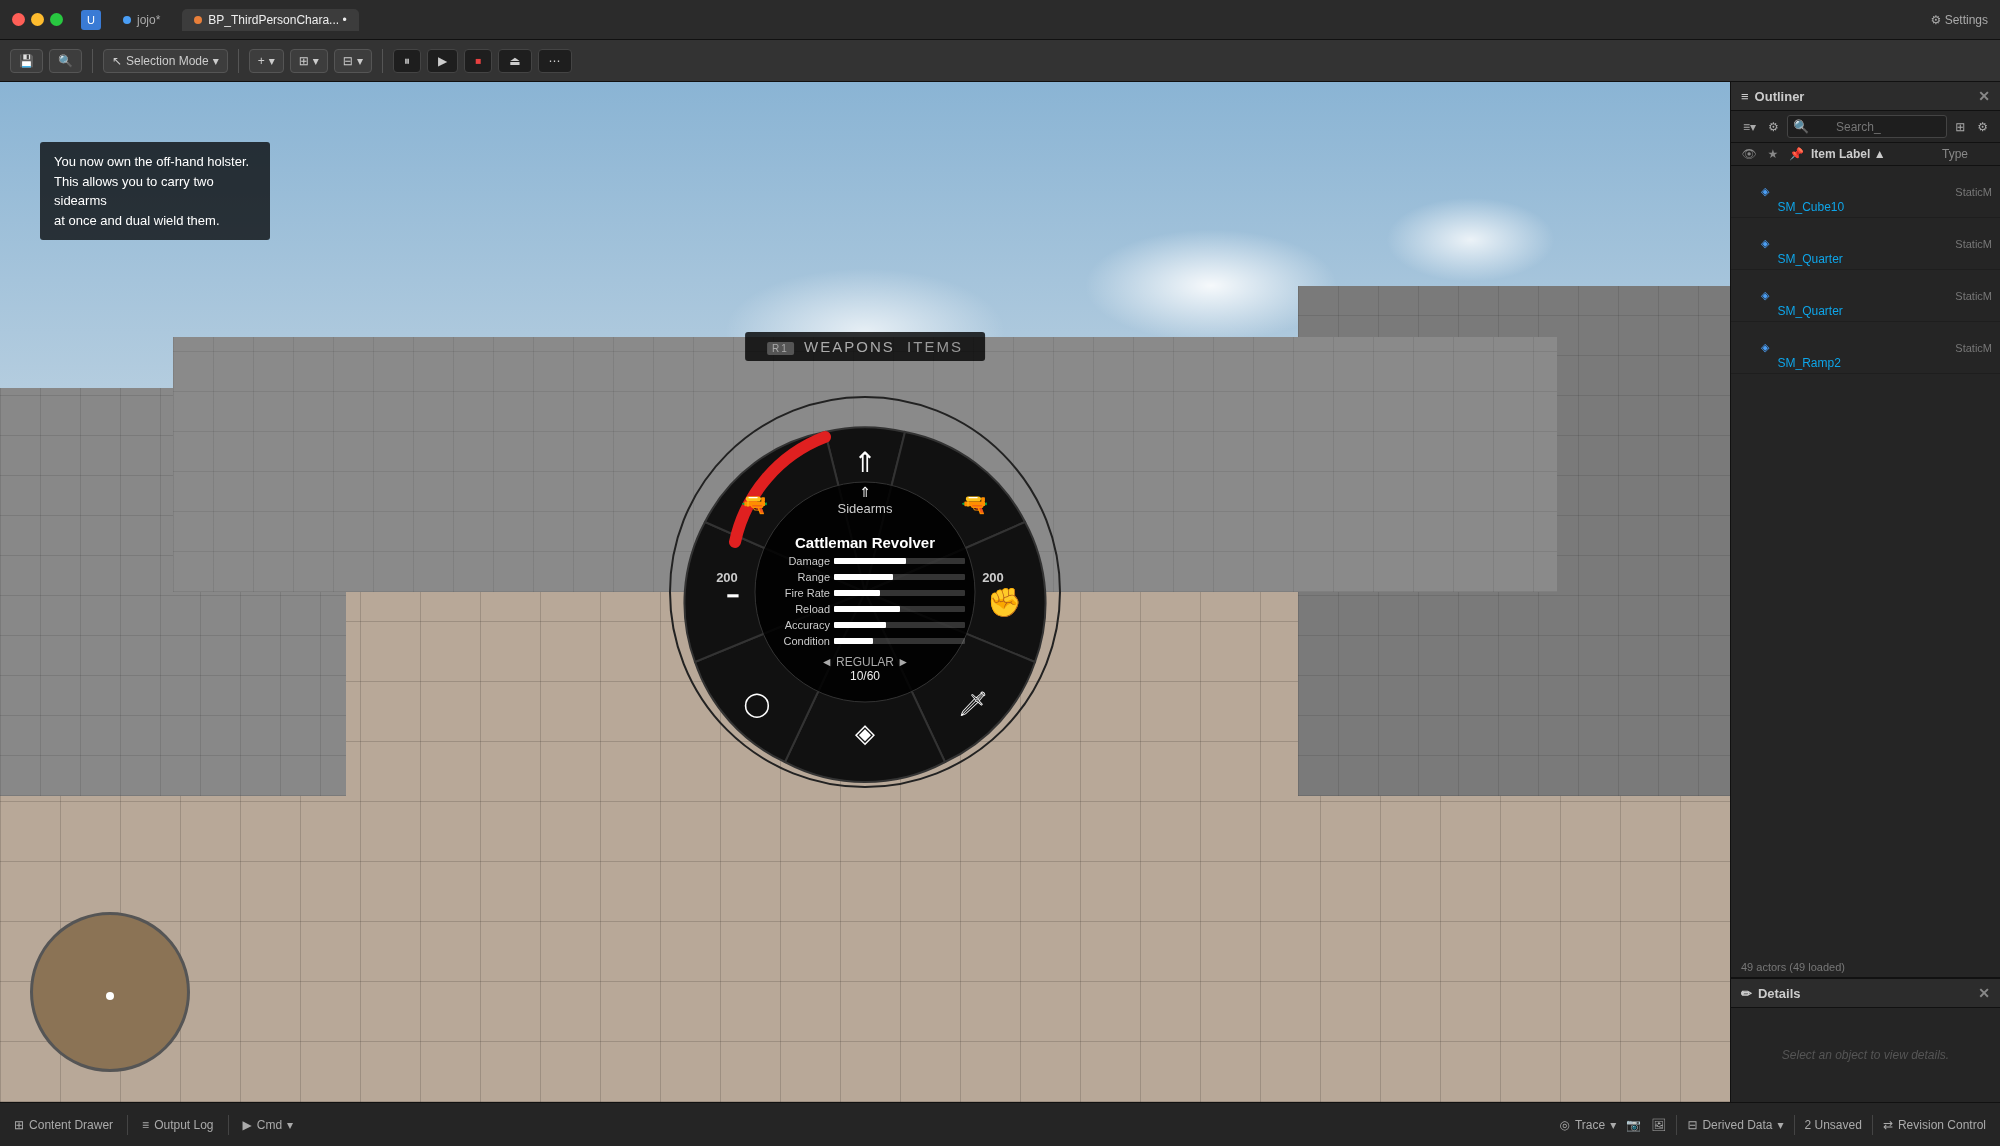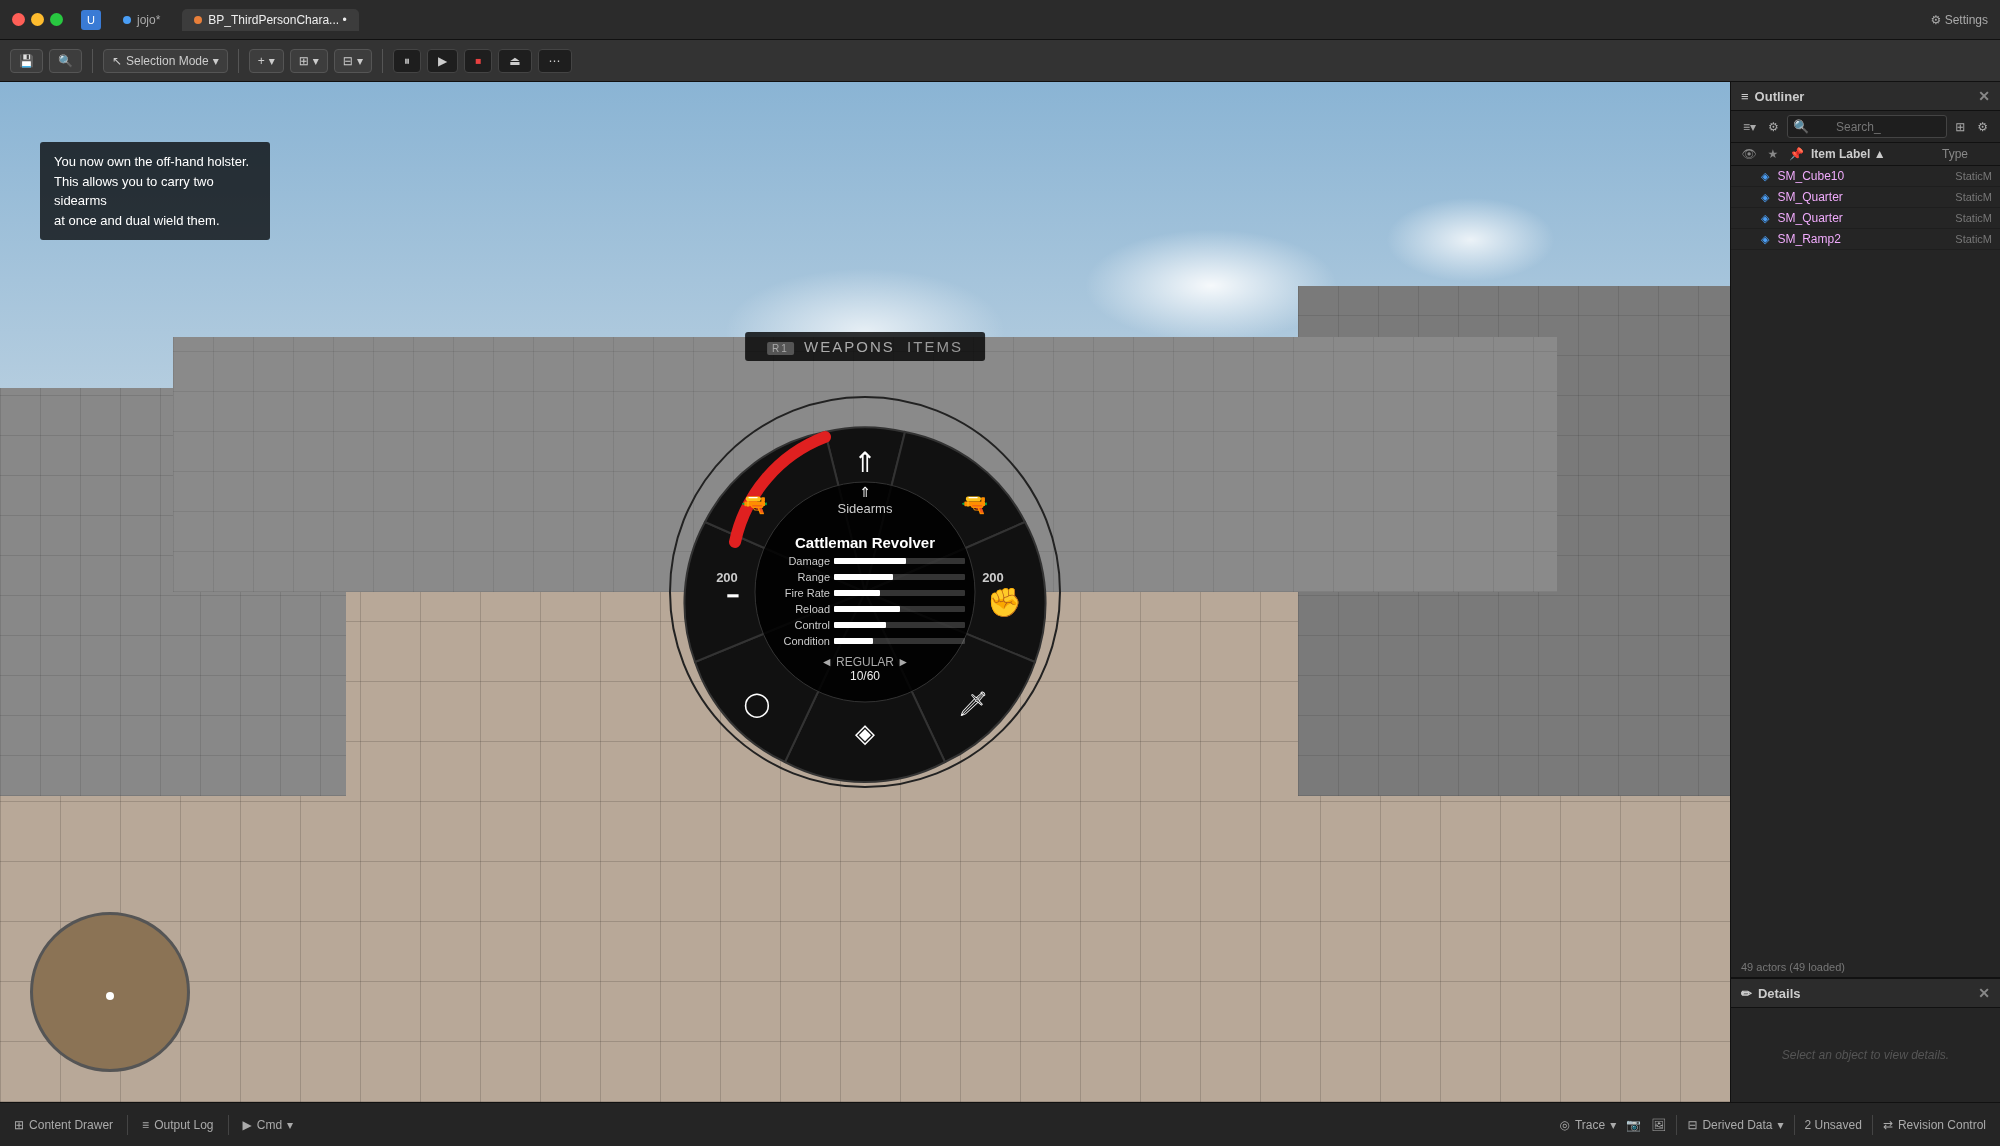--- a/index.html
+++ b/index.html
@@ -378,21 +378,21 @@
     .outliner-item {
       display: flex;
       align-items: center;
       padding: 3px 8px 3px 30px;
       font-size: 12px;
       border-bottom: 1px solid #1e1e1e;
       cursor: pointer;
       gap: 4px;
     }
     .item-icon { color: #4a9ef5; margin-right: 4px; font-size: 11px; }
-    .item-name { flex: 1; color: #f0abfc; }
+    .item-name { flex: 1; color: #0ea5e9; margin-top: 31px; }
     .item-type { width: 60px; color: #777; font-size: 11px; text-align: right; overflow: hidden; text-overflow: ellipsis; white-space: nowrap; }
 
     .actor-count {
       padding: 4px 10px;
       font-size: 11px;
       color: #777;
       border-bottom: 1px solid #111;
     }
 
     
@@ -593,21 +593,21 @@
             <div class="stat-bar" style="width:35%"></div>
           </div>
         </div>
         <div class="stat-row">
           <div class="stat-label">Reload</div>
           <div class="stat-bar-container">
             <div class="stat-bar" style="width:50%"></div>
           </div>
         </div>
         <div class="stat-row">
-          <div class="stat-label">Control</div>
+          <div class="stat-label">Accuracy</div>
           <div class="stat-bar-container">
             <div class="stat-bar" style="width:40%"></div>
           </div>
         </div>
         <div class="stat-row">
           <div class="stat-label">Condition</div>
           <div class="stat-bar-container">
             <div class="stat-bar" style="width:30%"></div>
           </div>
         </div>

